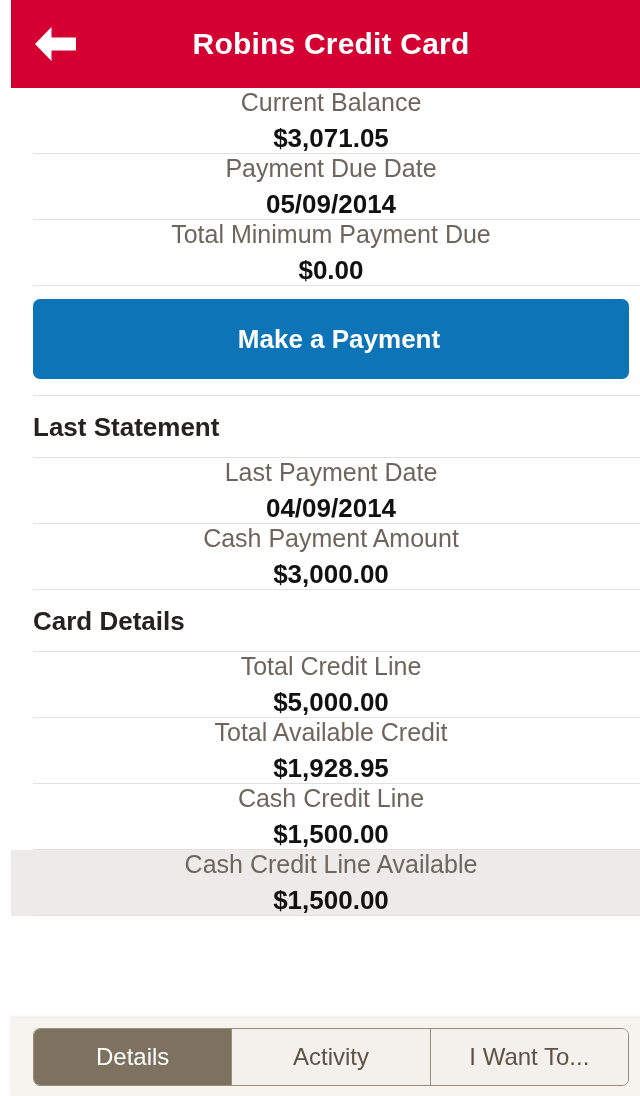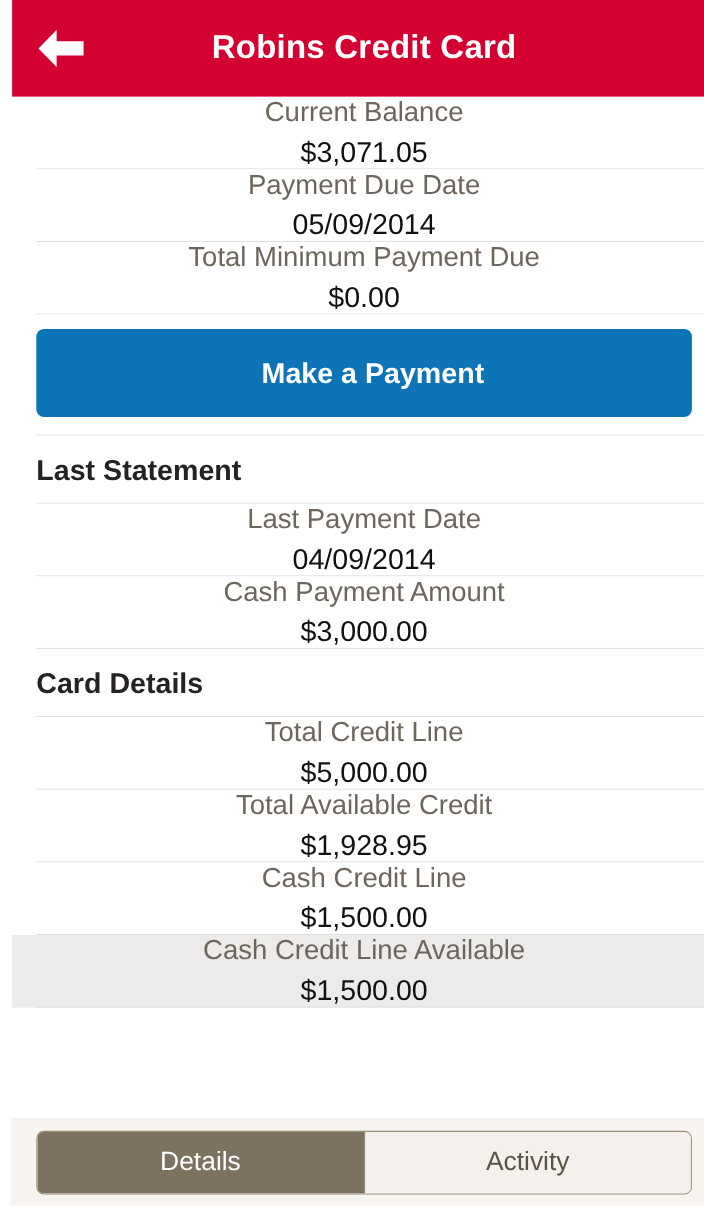--- a/index.html
+++ b/index.html
@@ -97,21 +97,21 @@
   .row-label {
     font-size: 25px;
     color: #6E655C;
     font-weight: normal;
     white-space: nowrap;
   }
 
   .row-value {
     font-size: 26px;
     color: #111111;
-    font-weight: normal;
+    font-weight: bold;
     white-space: nowrap;
     text-align: right;
   }
 
   
   .section-head {
     height: 62px;
     display: flex;
     align-items: center;
     padding: 0 22px;
@@ -279,16 +279,17 @@
       <span class="row-label">Cash Credit Line Available</span>
       <span class="row-value">$1,500.00</span>
     </div>
 
   </div>
 
   <div class="tabbar">
     <div class="segmented">
       <div class="segment selected">Details</div>
       <div class="segment">Activity</div>
+      <div class="segment">I Want To...</div>
     </div>
   </div>
 
 </div>
 
 </body></html>

